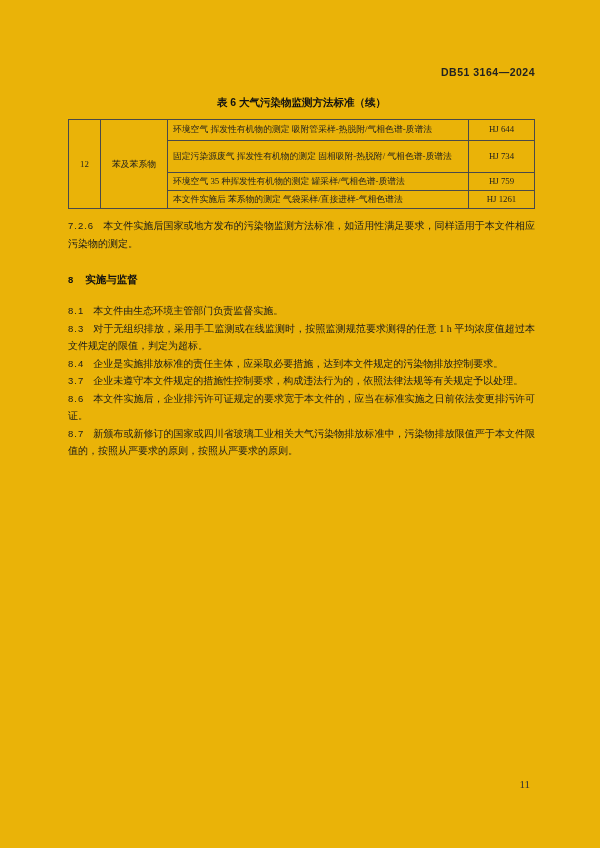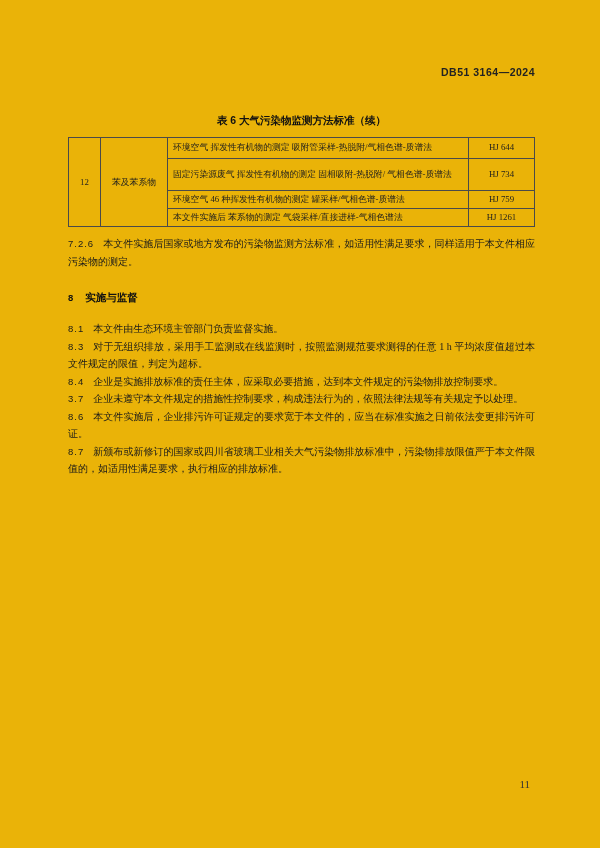--- a/index.html
+++ b/index.html
@@ -22,21 +22,21 @@
   .doc-code {
     padding-top: 66px;
     text-align: right;
     font-family: "Liberation Sans", "DejaVu Sans", sans-serif;
     font-weight: bold;
     font-size: 10.5px;
     letter-spacing: 0.5px;
     color: #222;
   }
   .table-title {
-    margin-top: 36px;
+    margin-top: 18px;
     text-align: center;
     font-family: "Liberation Sans", "DejaVu Sans", sans-serif;
     font-weight: bold;
     font-size: 10.5px;
     color: #111;
   }
   table.methods {
     margin-top: 9px;
     width: 100%;
     border-collapse: collapse;
@@ -104,37 +104,37 @@
           <td class="col-no" rowspan="4">12</td>
           <td class="col-poll" rowspan="4">苯及苯系物</td>
           <td class="col-method">环境空气 挥发性有机物的测定 吸附管采样-热脱附/气相色谱-质谱法</td>
           <td class="col-code">HJ 644</td>
         </tr>
         <tr class="r2">
           <td class="col-method">固定污染源废气 挥发性有机物的测定 固相吸附-热脱附/ 气相色谱-质谱法</td>
           <td class="col-code">HJ 734</td>
         </tr>
         <tr class="r3">
-          <td class="col-method">环境空气 46 种挥发性有机物的测定 罐采样/气相色谱-质谱法</td>
+          <td class="col-method">环境空气 35 种挥发性有机物的测定 罐采样/气相色谱-质谱法</td>
           <td class="col-code">HJ 759</td>
         </tr>
         <tr class="r4">
           <td class="col-method">本文件实施后 苯系物的测定 气袋采样/直接进样-气相色谱法</td>
           <td class="col-code">HJ 1261</td>
         </tr>
       </tbody>
     </table>
 
     <p class="clause clause-first"><span class="clause-num">7.2.6</span><span>本文件实施后国家或地方发布的污染物监测方法标准，如适用性满足要求，同样适用于本文件相应污染物的测定。</span></p>
 
     <div class="section-heading"><span class="sec-num clause-num">8</span><span>实施与监督</span></div>
 
     <p class="clause"><span class="clause-num">8.1</span><span>本文件由生态环境主管部门负责监督实施。</span></p>
     <p class="clause"><span class="clause-num">8.3</span><span>对于无组织排放，采用手工监测或在线监测时，按照监测规范要求测得的任意 1 h 平均浓度值超过本文件规定的限值，判定为超标。</span></p>
     <p class="clause"><span class="clause-num">8.4</span><span>企业是实施排放标准的责任主体，应采取必要措施，达到本文件规定的污染物排放控制要求。</span></p>
     <p class="clause"><span class="clause-num">3.7</span><span>企业未遵守本文件规定的措施性控制要求，构成违法行为的，依照法律法规等有关规定予以处理。</span></p>
     <p class="clause"><span class="clause-num">8.6</span><span>本文件实施后，企业排污许可证规定的要求宽于本文件的，应当在标准实施之日前依法变更排污许可证。</span></p>
-    <p class="clause"><span class="clause-num">8.7</span><span>新颁布或新修订的国家或四川省玻璃工业相关大气污染物排放标准中，污染物排放限值严于本文件限值的，如适用性满足要求，执行相应的排放标准。</span></p>
+    <p class="clause"><span class="clause-num">8.7</span><span>新颁布或新修订的国家或四川省玻璃工业相关大气污染物排放标准中，污染物排放限值严于本文件限值的，按照从严要求的原则，按照从严要求的原则。</span></p>
 
   </div>
 
   <div class="page-number">11</div>
 </div>
 
 </body></html>

